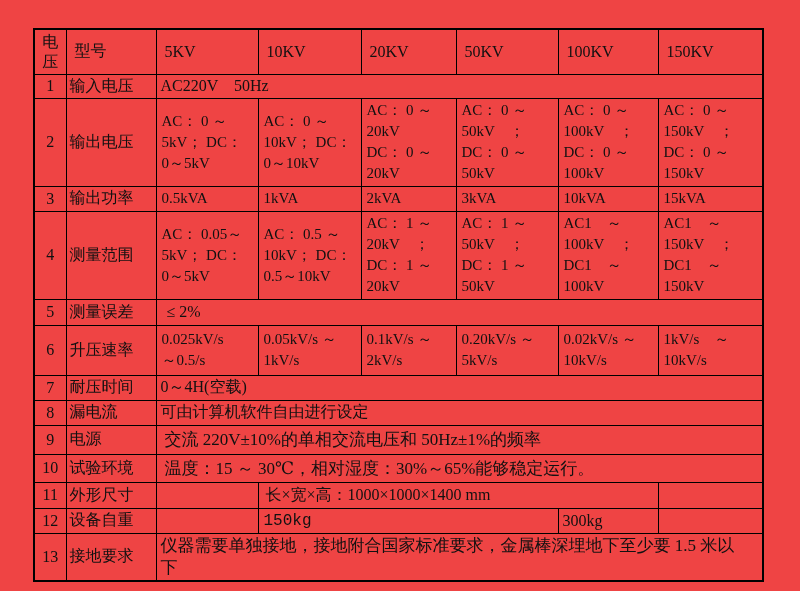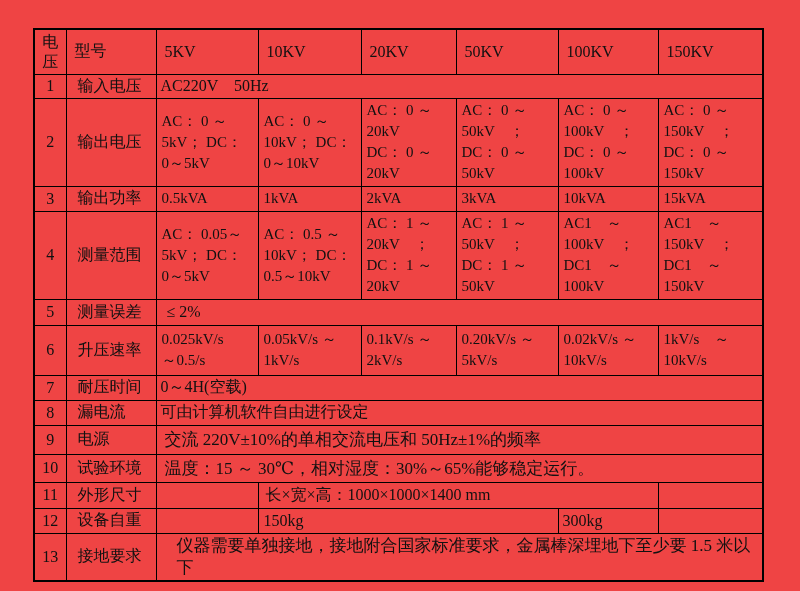--- a/index.html
+++ b/index.html
@@ -19,28 +19,28 @@
     font-weight:normal;
     vertical-align:middle;
     padding:1px 4px;
     font-size:16px;
     overflow:hidden;
     text-align:left;
   }
   th.corner { text-align:center; padding:1px 2px; line-height:1.25; }
   th.hdr { padding-left:8px; }
   td.num { text-align:center; padding:1px 1px; }
-  td.label { padding-left:11px;font-family:Liberation Serif, serif; }
+  td.label { padding-left:3px;font-family:Liberation Serif, serif; }
   td.data { font-size:15px; white-space:pre-line; line-height:1.4; padding-left:5px; }
   td.spanval { padding-left:10px; }
   td.spanval.indent { padding-left:8px; font-size:17px; }
   td.centerval { }
-  td.longtext { font-size:17px; white-space:pre-line; line-height:1.32; padding-left:20px; }
+  td.longtext { font-size:17px; white-space:pre-line; line-height:1.32; padding-left:4px; }
   td.dimval { font-size:16px; padding-left:7px; }
-  td.kgval { padding-left:5px; }
+  td.kgval { padding-left:5px;font-family:Liberation Mono, monospace; }
 </style>
 </head>
 <body>
 
 <div class="page">
   <table class="spec">
     <colgroup>
       <col style="width:32px">
         <col style="width:90px">
         <col style="width:102px">

